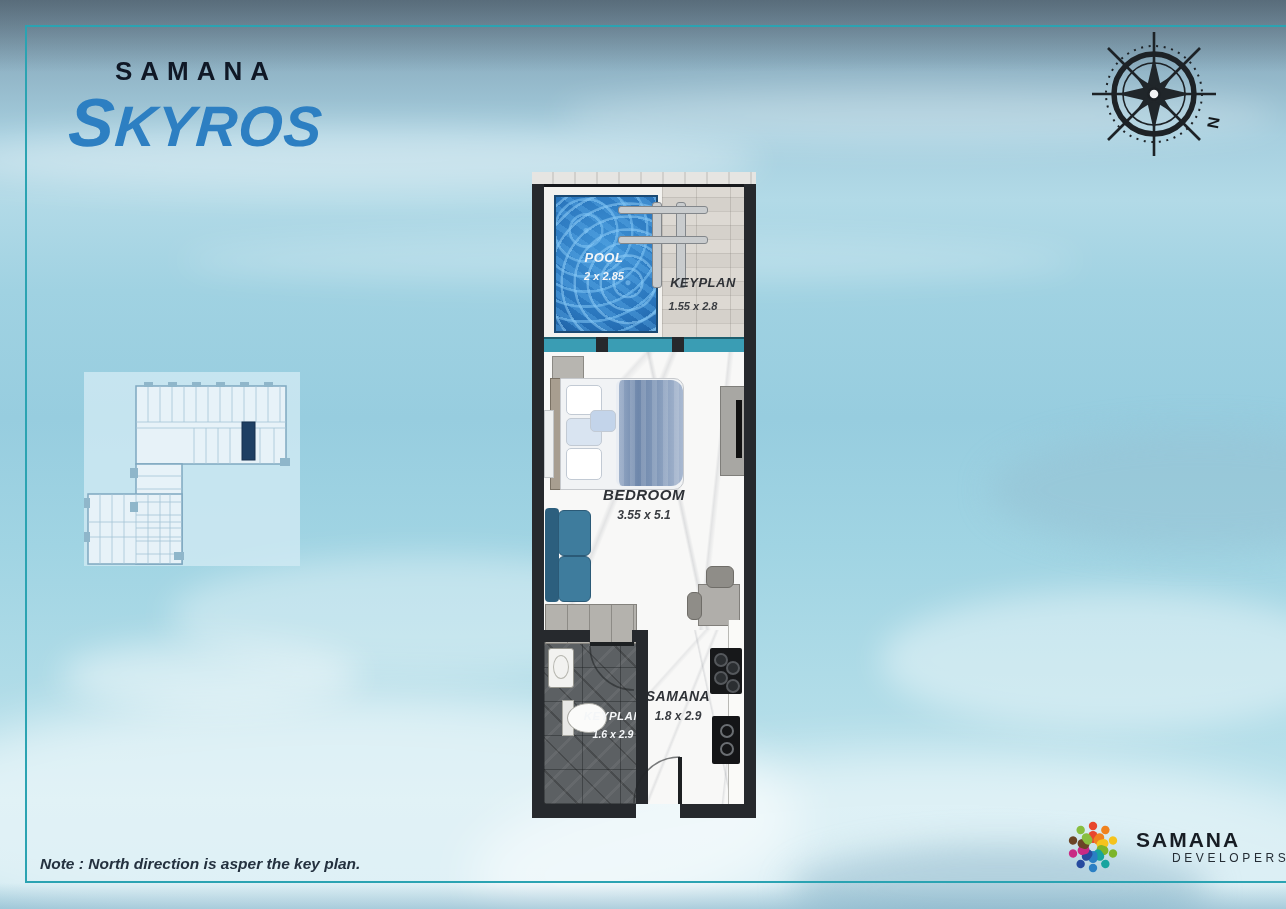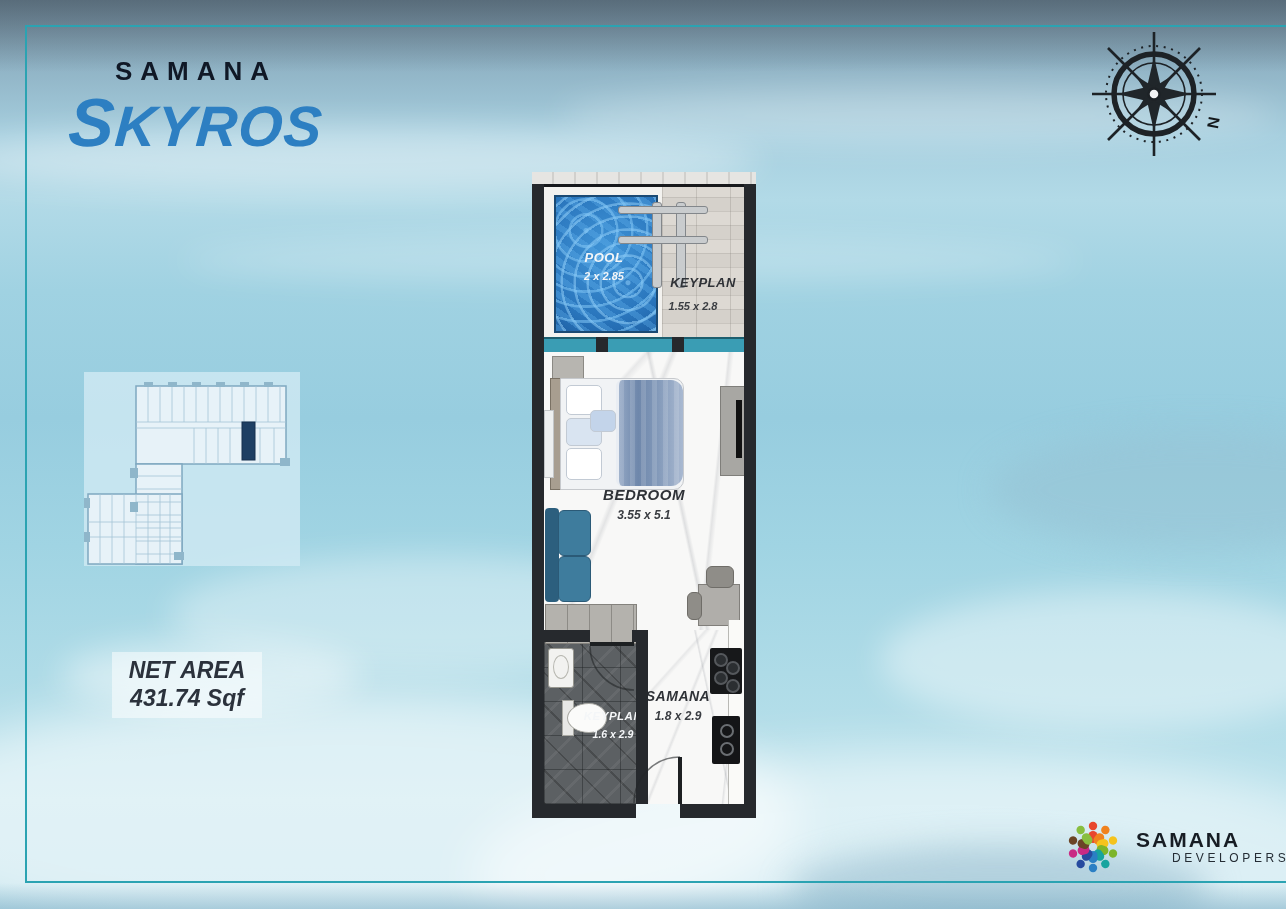--- a/index.html
+++ b/index.html
@@ -208,24 +208,20 @@
       <rect x="196" y="86" width="10" height="8"></rect>
         <rect x="46" y="96" width="8" height="10"></rect>
       <rect x="46" y="130" width="8" height="10"></rect>
         <rect x="0" y="126" width="6" height="10"></rect>
       <rect x="0" y="160" width="6" height="10"></rect>
         <rect x="90" y="180" width="10" height="8"></rect>
     </g>
     <rect x="158" y="50" width="13" height="38" fill="#1e3f63" stroke="#16304e"></rect>
   </svg>
 
-  <div class="net-box">
-    <div>NET AREA</div>
-    <div>431.74 Sqf</div>
-  </div>
 
   <div class="plan">
     <div class="abs coping"></div>
     <div class="abs coping-line" style="position:absolute;"></div>
 
     <div class="abs pool-deck"></div>
     <div class="abs pool-water"></div>
     <div class="abs balcony"></div>
 
     <div class="rail" style="left:120px;top:30px;width:8px;height:84px;"></div>
@@ -298,20 +294,21 @@
     <div class="wall" style="left:104px;top:470px;width:12px;height:162px;"></div>
 
     <svg class="abs arcs" viewBox="0 0 224 646">
       <rect x="58" y="470" width="44" height="4" fill="#1d2022"></rect>
       <path d="M 58 474 A 44 44 0 0 0 102 518" fill="none" stroke="rgba(35,38,40,.6)" stroke-width="1.5"></path>
       <rect x="146" y="585" width="4" height="47" fill="#1d2022"></rect>
       <path d="M 148 585 A 46 46 0 0 0 102 631" fill="none" stroke="rgba(35,38,40,.6)" stroke-width="1.5"></path>
     </svg>
   </div>
 
+  <div class="note">Note : North direction is asper the key plan.</div>
 
   <div class="dev">
     <svg width="66" height="66" viewBox="0 0 66 66">
       <g>
         <g transform="translate(33,33) rotate(0)" fill="#e8462e">
             <circle cx="0" cy="-21" r="4.2"></circle>
             <rect x="-4.5" y="-16" width="9" height="12" rx="4.5"></rect>
           </g>
         <g transform="translate(33,33) rotate(36)" fill="#f0821e">
             <circle cx="0" cy="-21" r="4.2"></circle>

